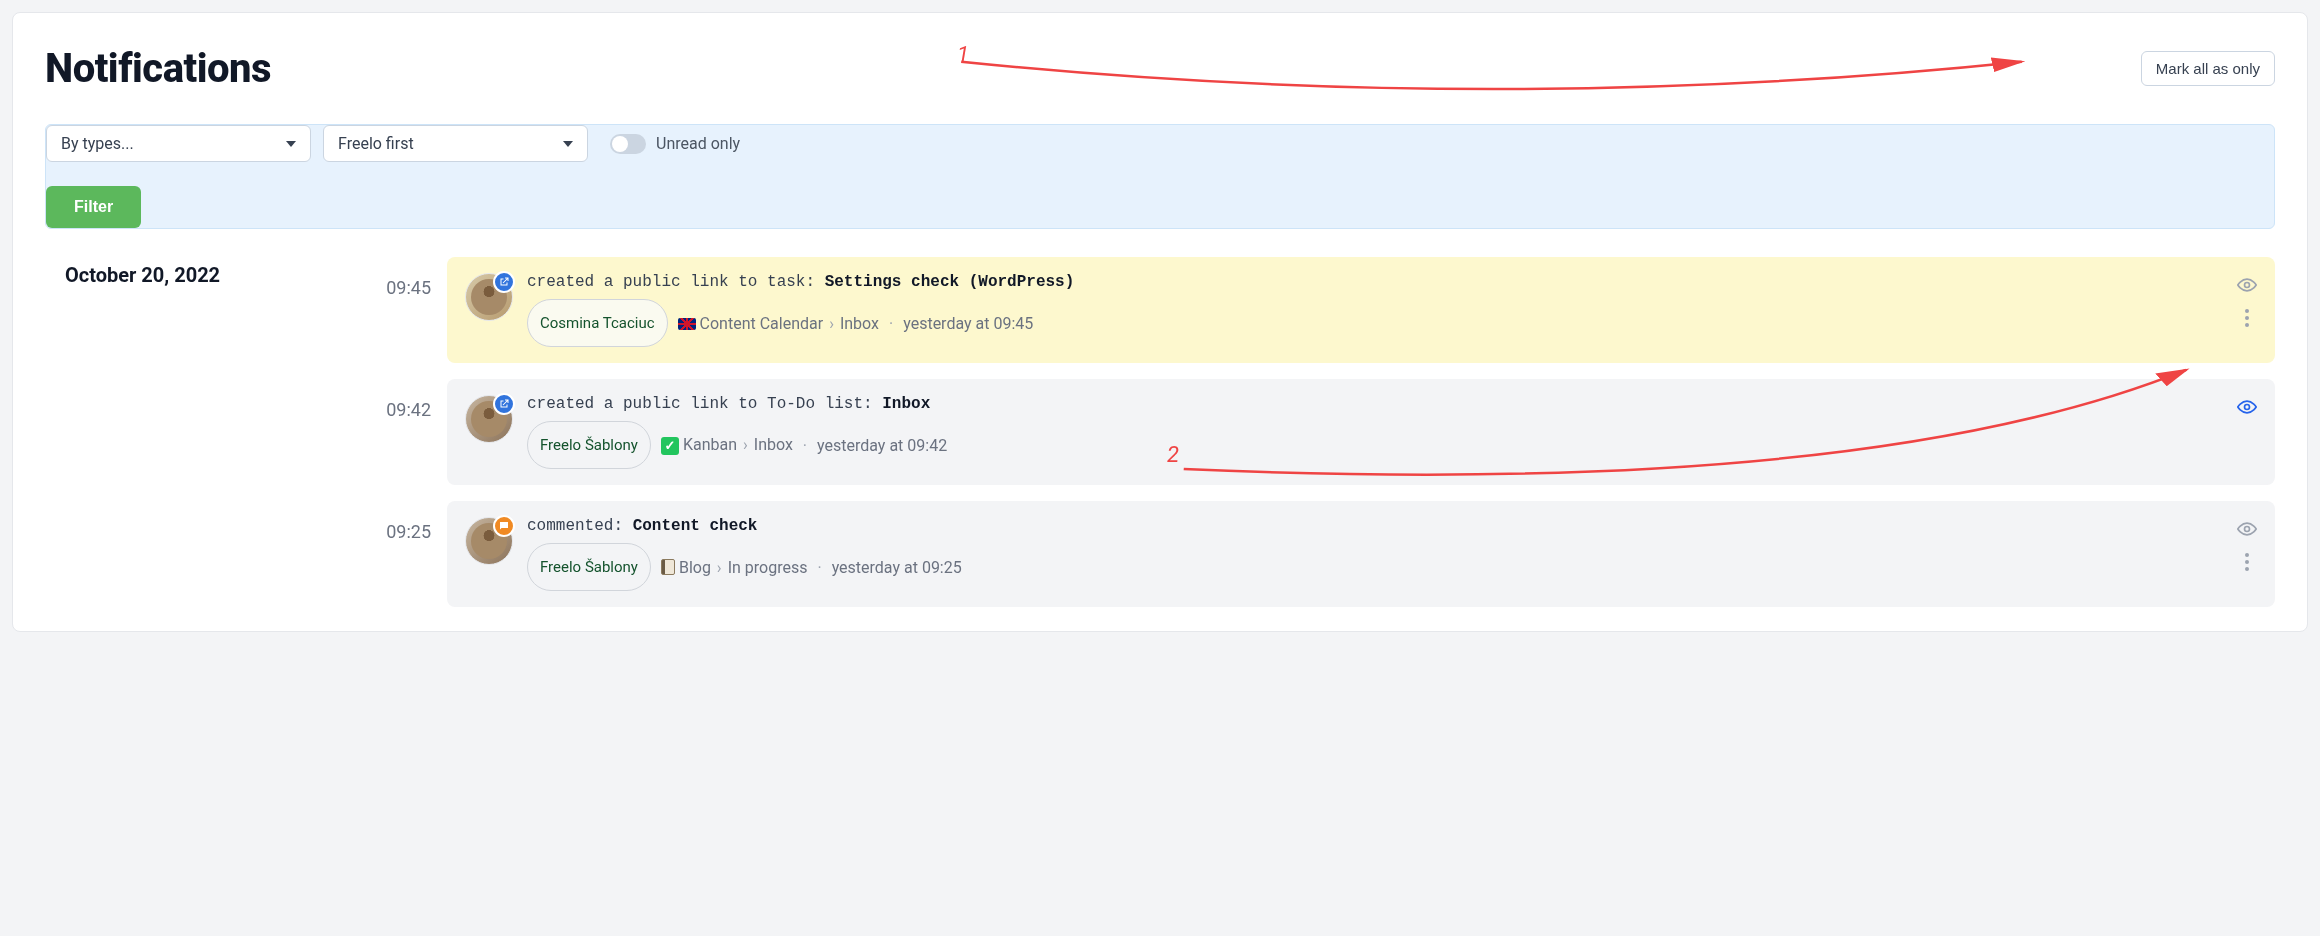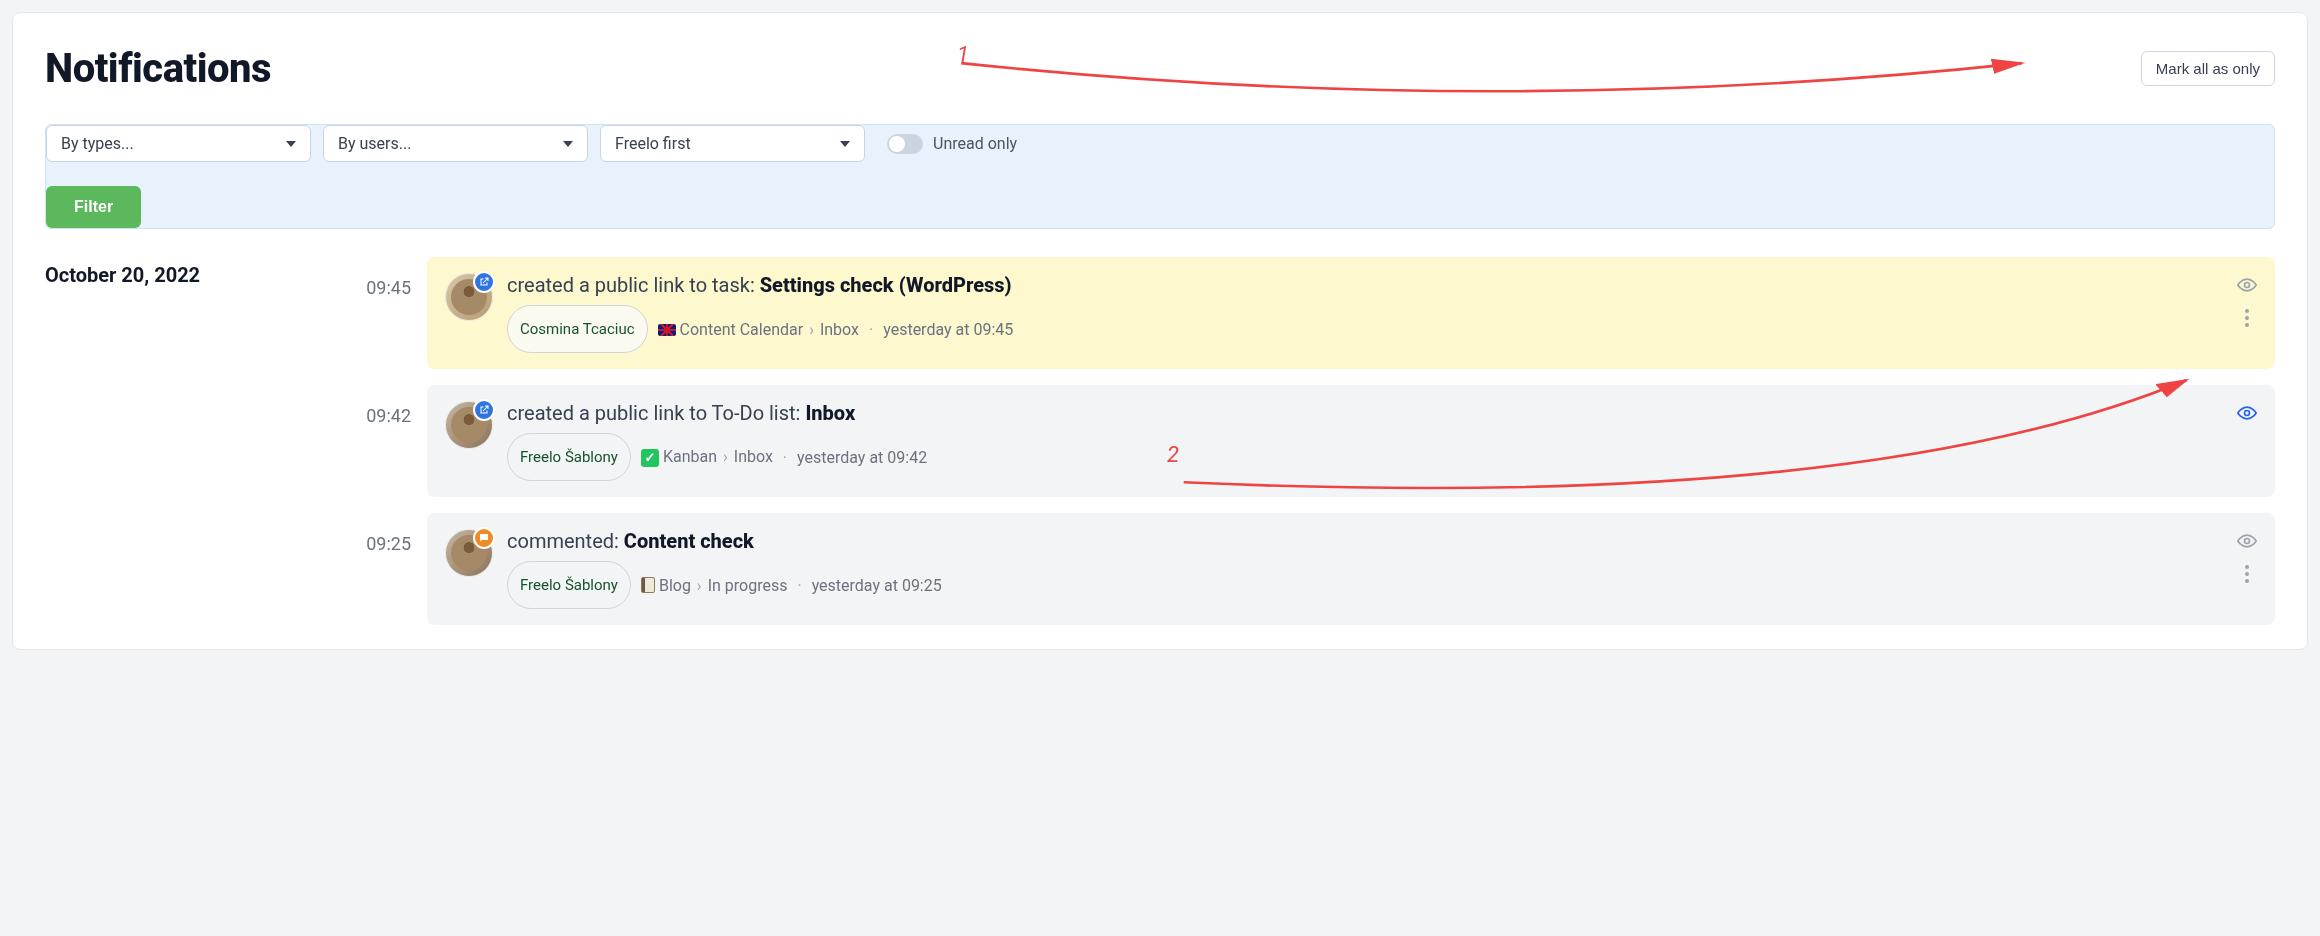--- a/index.html
+++ b/index.html
@@ -107,20 +107,21 @@
     flex-basis: auto;
   }
   .filter-row-break { flex-basis: 100%; height: 0; }
 
   .list-area {
     display: grid;
     grid-template-columns: 240px 110px 1fr;
     column-gap: 16px;
     row-gap: 16px;
     align-items: start;
+    margin-left: 20px;
   }
   .date-label {
     font-size: 20px;
     font-weight: 700;
     color: #111827;
     padding-top: 6px;
   }
   .time-label {
     font-size: 18px;
     color: #6b7280;
@@ -165,23 +166,24 @@
     display: flex;
     align-items: center;
     justify-content: center;
     border: 2px solid #ffffff;
   }
   .badge.link { background: #3174dd; }
   .badge.comment { background: #f08a24; }
   .badge svg { width: 12px; height: 12px; fill: #ffffff; }
   .notif-body { flex: 1; }
   .title-line {
-    font-size: 20px;
+    font-size: 16px;
     color: #374151;
     margin-bottom: 8px;
+    font-family: Liberation Mono, monospace;
   }
   .title-line .bold { font-weight: 800; color: #111827; }
   .meta-line {
     display: flex;
     align-items: center;
     flex-wrap: wrap;
     gap: 10px;
     font-size: 16px;
     color: #6b7280;
   }
@@ -266,24 +268,20 @@
     <h1 class="page-title">Notifications</h1>
     <button class="mark-read-btn">Mark all as only</button>
   </div>
 
   <div class="filter-panel">
     <div class="dropdown">
       <span>By types...</span>
       <span class="caret"></span>
     </div>
     <div class="dropdown">
-      <span>By users...</span>
-      <span class="caret"></span>
-    </div>
-    <div class="dropdown">
       <span>Freelo first</span>
       <span class="caret"></span>
     </div>
     <div class="toggle-wrap">
       <div class="toggle">
         <div class="knob"></div>
       </div>
       <span class="toggle-label">Unread only</span>
     </div>
     <div class="filter-row-break"></div>

